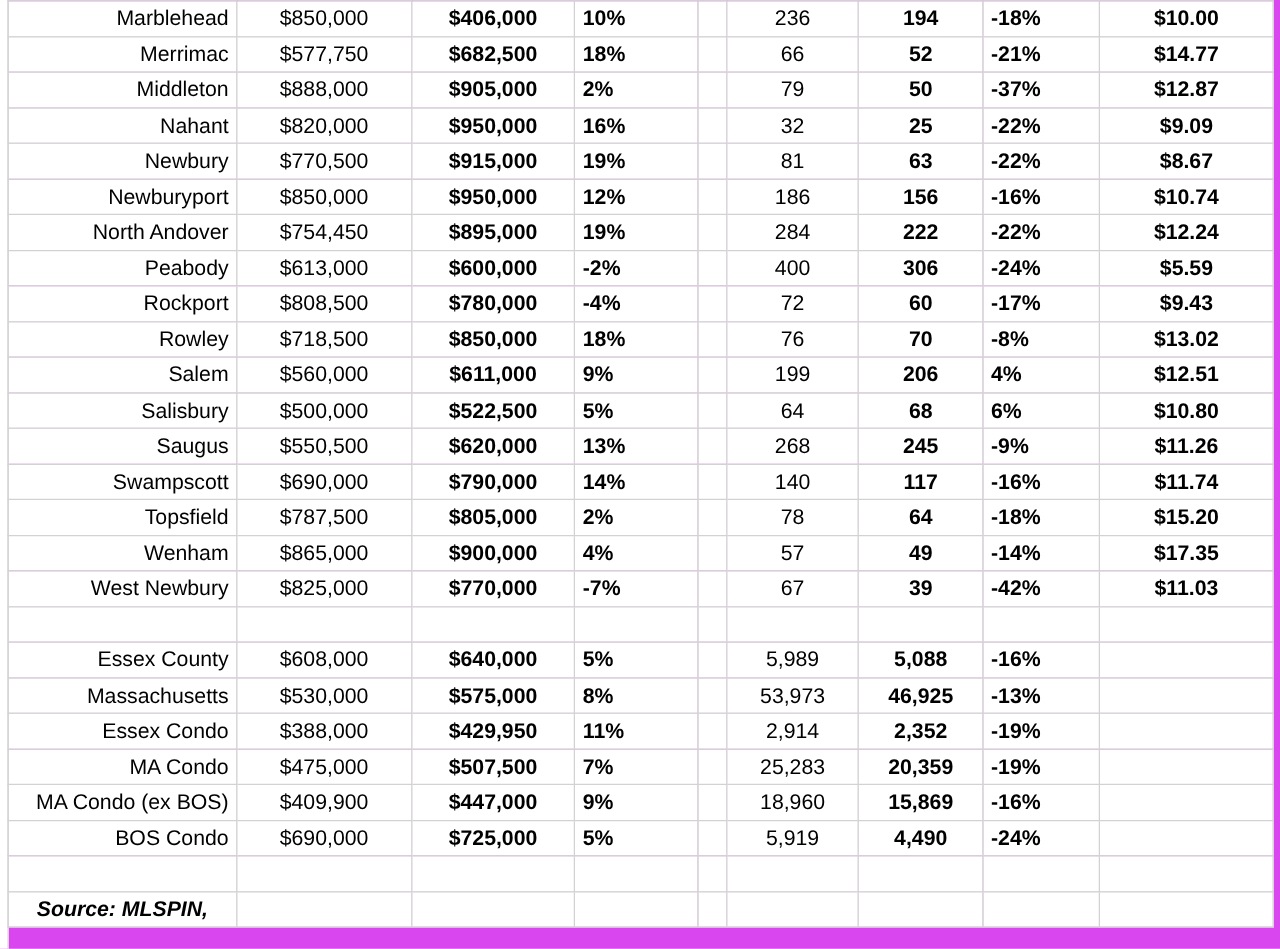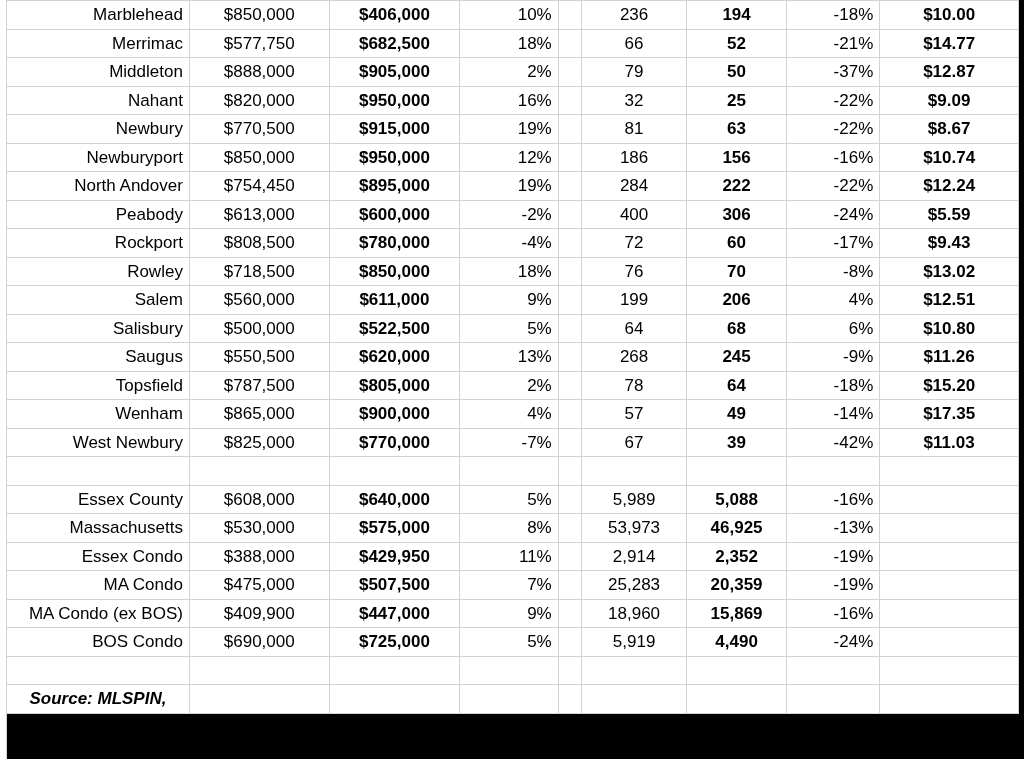--- a/index.html
+++ b/index.html
@@ -12,21 +12,21 @@
     width: 1024px;
     height: 759px;
     overflow: hidden;
     font-family: "Liberation Sans", sans-serif;
     color: #000000;
   }
   #sheet {
     position: relative;
     width: 1024px;
     height: 759px;
-    background: #000000;
+    background: #d946ef;
   }
   table.grid {
     border-collapse: collapse;
     table-layout: fixed;
     width: 1013px;
     margin: 0;
     padding: 0;
     border-top: 0;
   }
   table.grid td {
@@ -56,22 +56,22 @@
   }
   td.num-plain {
     text-align: center;
     font-weight: normal;
   }
   td.num-bold {
     text-align: center;
     font-weight: bold;
   }
   td.pct-bold {
-    text-align: right;
-    font-weight: normal;
+    text-align: left;
+    font-weight: bold;
   }
   td.gap { padding: 0; }
   td.blank { }
   td.source {
     text-align: center;
     font-weight: bold;
     font-style: italic;
     font-size: 16px;
   }
   
@@ -241,20 +241,31 @@
           <td class="num-plain">$550,500</td>
           <td class="num-bold">$620,000</td>
           <td class="pct-bold">13%</td>
           <td class="gap"></td>
           <td class="num-plain">268</td>
           <td class="num-bold">245</td>
           <td class="pct-bold">-9%</td>
           <td class="num-bold">$11.26</td>
         </tr>
         <tr>
+          <td class="town">Swampscott</td>
+          <td class="num-plain">$690,000</td>
+          <td class="num-bold">$790,000</td>
+          <td class="pct-bold">14%</td>
+          <td class="gap"></td>
+          <td class="num-plain">140</td>
+          <td class="num-bold">117</td>
+          <td class="pct-bold">-16%</td>
+          <td class="num-bold">$11.74</td>
+        </tr>
+        <tr>
           <td class="town">Topsfield</td>
           <td class="num-plain">$787,500</td>
           <td class="num-bold">$805,000</td>
           <td class="pct-bold">2%</td>
           <td class="gap"></td>
           <td class="num-plain">78</td>
           <td class="num-bold">64</td>
           <td class="pct-bold">-18%</td>
           <td class="num-bold">$15.20</td>
         </tr>

